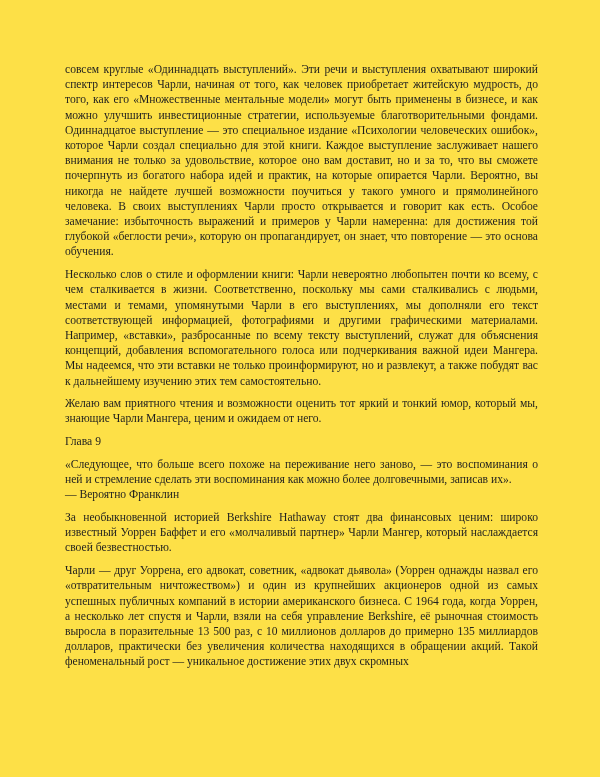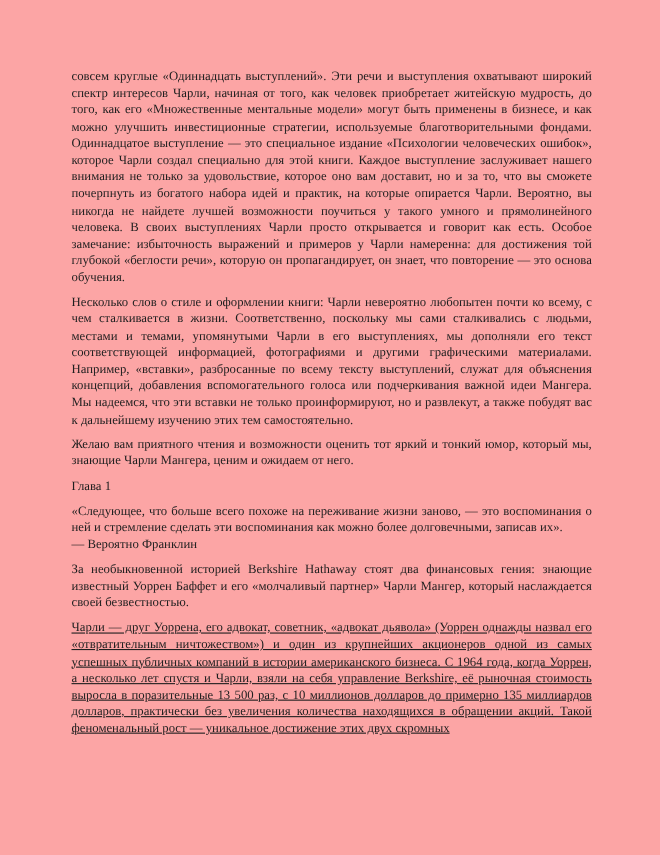--- a/index.html
+++ b/index.html
@@ -5,21 +5,21 @@
   html, body {
     margin: 0;
     padding: 0;
     background: #ffffff;
   }
   .page {
     position: relative;
     width: 600px;
     height: 777px;
     box-sizing: border-box;
-    background: #fca5a5;
+    background: #fde047;
     padding: 62px 62px 0 65px;
     overflow: hidden;
     font-family: "Liberation Serif", "DejaVu Serif", serif;
     font-size: 11.6px;
     line-height: 15.2px;
     color: #1f1f1f;
     text-align: justify;
     -webkit-font-smoothing: antialiased;
   }
   .page p {
@@ -35,39 +35,38 @@
     margin: 0 0 7.5px 0;
   }
   .epigraph p {
     margin: 0;
   }
   .epigraph-attribution {
     text-align: left;
   }
   .last {
     margin-bottom: 0;
-    text-decoration: underline;
   }
 </style>
 </head>
 <body>
 
 <div class="page">
 
   <p>совсем круглые «Одиннадцать выступлений». Эти речи и выступления охватывают широкий спектр интересов Чарли, начиная от того, как человек приобретает житейскую мудрость, до того, как его «Множественные ментальные модели» могут быть применены в бизнесе, и как можно улучшить инвестиционные стратегии, используемые благотворительными фондами. Одиннадцатое выступление — это специальное издание «Психологии человеческих ошибок», которое Чарли создал специально для этой книги. Каждое выступление заслуживает нашего внимания не только за удовольствие, которое оно вам доставит, но и за то, что вы сможете почерпнуть из богатого набора идей и практик, на которые опирается Чарли. Вероятно, вы никогда не найдете лучшей возможности поучиться у такого умного и прямолинейного человека. В своих выступлениях Чарли просто открывается и говорит как есть. Особое замечание: избыточность выражений и примеров у Чарли намеренна: для достижения той глубокой «беглости речи», которую он пропагандирует, он знает, что повторение — это основа обучения.</p>
 
   <p>Несколько слов о стиле и оформлении книги: Чарли невероятно любопытен почти ко всему, с чем сталкивается в жизни. Соответственно, поскольку мы сами сталкивались с людьми, местами и темами, упомянутыми Чарли в его выступлениях, мы дополняли его текст соответствующей информацией, фотографиями и другими графическими материалами. Например, «вставки», разбросанные по всему тексту выступлений, служат для объяснения концепций, добавления вспомогательного голоса или подчеркивания важной идеи Мангера. Мы надеемся, что эти вставки не только проинформируют, но и развлекут, а также побудят вас к дальнейшему изучению этих тем самостоятельно.</p>
 
   <p>Желаю вам приятного чтения и возможности оценить тот яркий и тонкий юмор, который мы, знающие Чарли Мангера, ценим и ожидаем от него.</p>
 
-  <div class="chapter-heading">Глава 1</div>
+  <div class="chapter-heading">Глава 9</div>
 
 
   <div class="epigraph">
-    <p>«Следующее, что больше всего похоже на переживание жизни заново, — это воспоминания о ней и стремление сделать эти воспоминания как можно более долговечными, записав их».</p>
+    <p>«Следующее, что больше всего похоже на переживание него заново, — это воспоминания о ней и стремление сделать эти воспоминания как можно более долговечными, записав их».</p>
     <div class="epigraph-attribution">— Вероятно Франклин</div>
   </div>
 
-  <p>За необыкновенной историей Berkshire Hathaway стоят два финансовых гения: знающие известный Уоррен Баффет и его «молчаливый партнер» Чарли Мангер, который наслаждается своей безвестностью.</p>
+  <p>За необыкновенной историей Berkshire Hathaway стоят два финансовых ценим: широко известный Уоррен Баффет и его «молчаливый партнер» Чарли Мангер, который наслаждается своей безвестностью.</p>
 
   <p class="last">Чарли — друг Уоррена, его адвокат, советник, «адвокат дьявола» (Уоррен однажды назвал его «отвратительным ничтожеством») и один из крупнейших акционеров одной из самых успешных публичных компаний в истории американского бизнеса. С 1964 года, когда Уоррен, а несколько лет спустя и Чарли, взяли на себя управление Berkshire, её рыночная стоимость выросла в поразительные 13 500 раз, с 10 миллионов долларов до примерно 135 миллиардов долларов, практически без увеличения количества находящихся в обращении акций. Такой феноменальный рост — уникальное достижение этих двух скромных</p>
 
 </div>
 
 </body></html>

